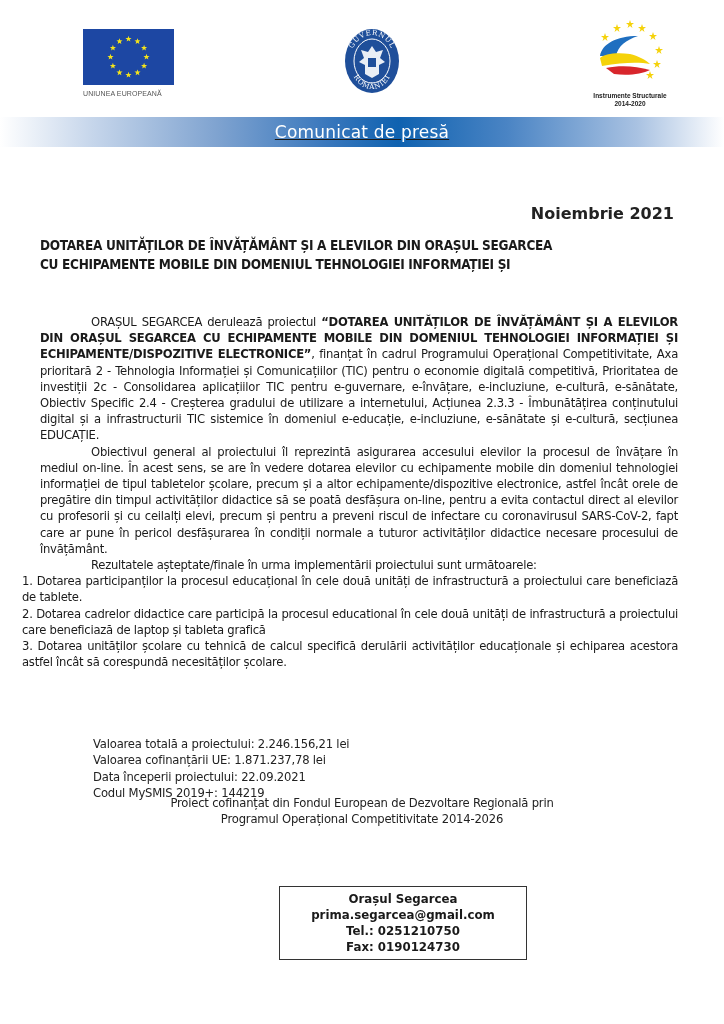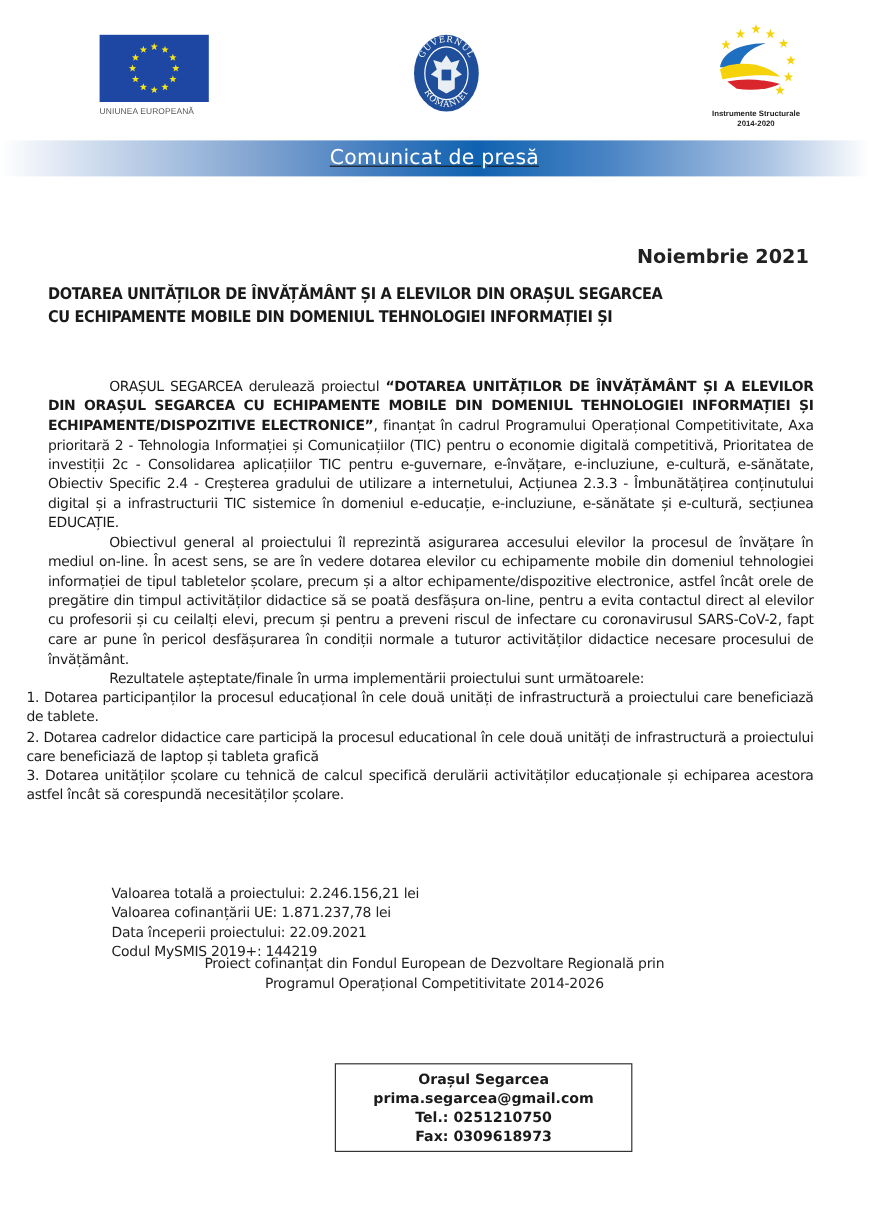--- a/index.html
+++ b/index.html
@@ -154,14 +154,14 @@
 
 <div class="funding">
   <div>Proiect cofinanțat din Fondul European de Dezvoltare Regională prin</div>
   <div>Programul Operațional Competitivitate 2014-2026</div>
 </div>
 
 <div class="contact-box">
   <div>Orașul Segarcea</div>
   <div>prima.segarcea@gmail.com</div>
   <div>Tel.: 0251210750</div>
-  <div>Fax: 0309618973</div>
+  <div>Fax: 0190124730</div>
 </div>
 
 </body></html>

